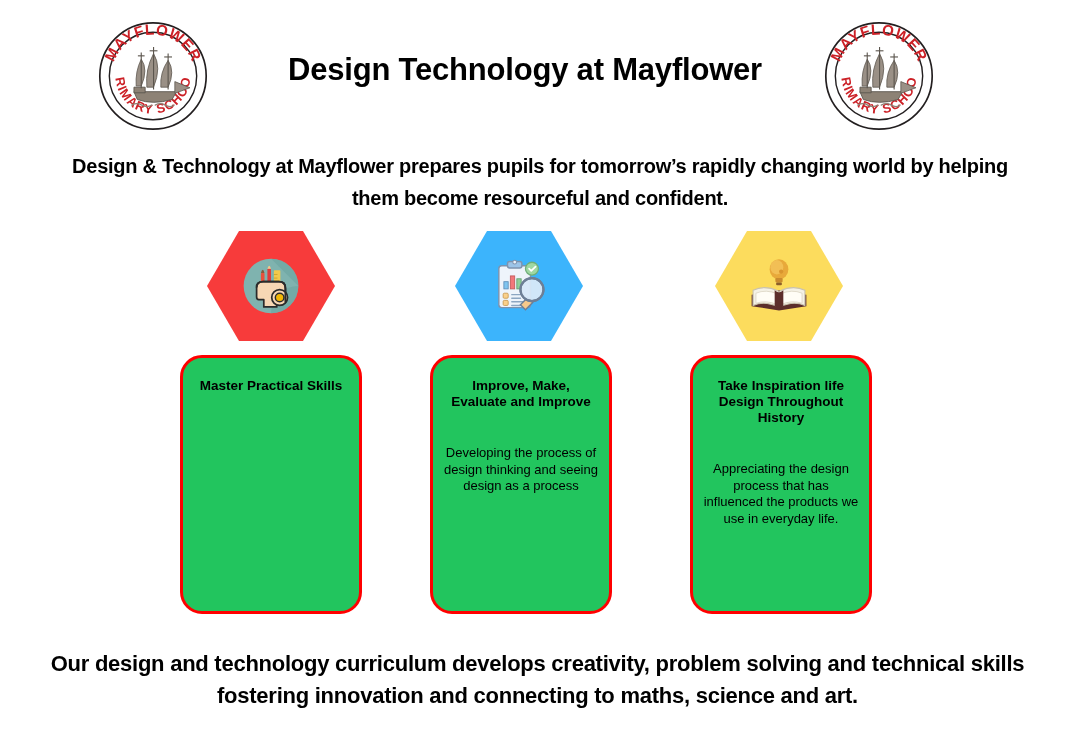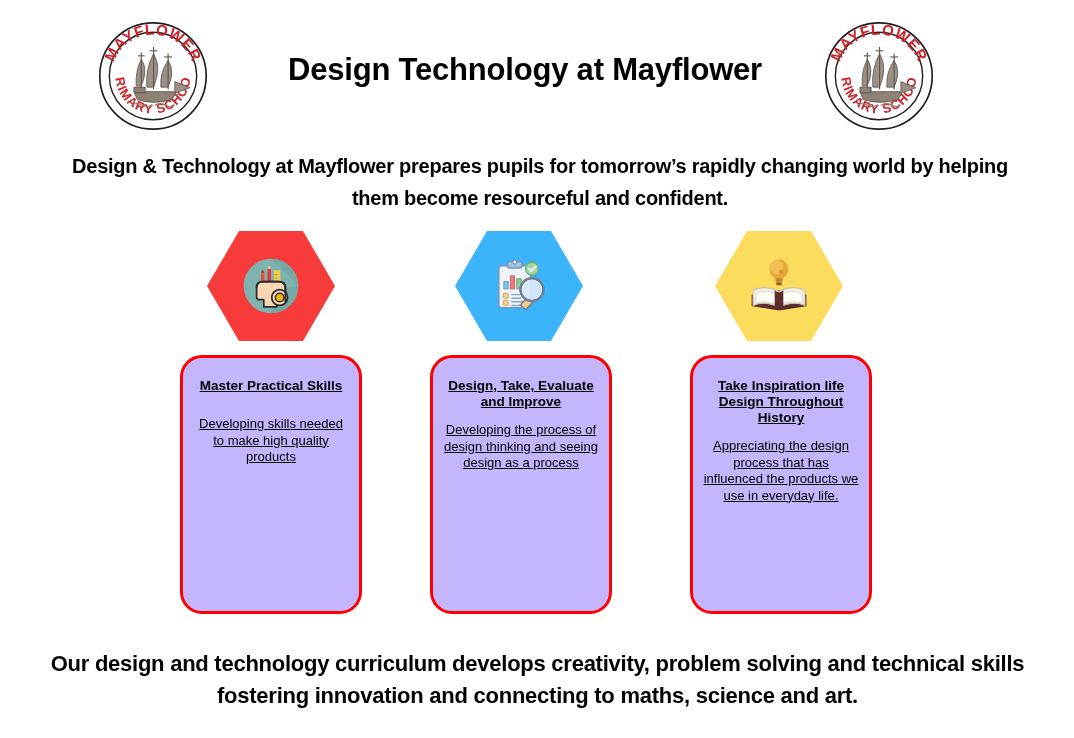--- a/index.html
+++ b/index.html
@@ -77,24 +77,23 @@
 
   
   .card {
     position: absolute;
     top: 355px;
     width: 182px;
     height: 259px;
     border: 3px solid #FF0000;
     border-radius: 22px;
     box-sizing: border-box;
-    background: #c4b5fd;
+    background: #22c55e;
     padding: 20px 10px 0 10px;
     text-align: center;
-    text-decoration: underline;
   }
   #card-1 { left: 180px; }
   #card-2 { left: 430px; }
   #card-3 { left: 690px; }
 
   .card-title {
     font-size: 13.5px;
     font-weight: bold;
     line-height: 16px;
     margin: 0;
@@ -102,21 +101,21 @@
   .card-body {
     font-size: 13px;
     line-height: 16.5px;
     margin: 22px 0 0 0;
     font-weight: normal;
   }
   
   #card-1 .card-title, #card-1 .card-body { font-family: "Liberation Sans", sans-serif; }
   #card-2 .card-title, #card-2 .card-body,
   #card-3 .card-title, #card-3 .card-body { font-family: "Liberation Sans", sans-serif; }
-  #card-2 .card-body, #card-3 .card-body { margin-top: 12px; }
+  #card-2 .card-body, #card-3 .card-body { margin-top: 35px; }
 
   
   #footer-text {
     position: absolute;
     left: 45px;
     top: 648px;
     width: 985px;
     text-align: center;
     font-size: 22px;
     font-weight: bold;
@@ -276,25 +275,24 @@
     <path d="M14 56 Q30 48 49 57 L49 79 Q30 70 14 77 Z" fill="#F4F1E6" stroke="#C9C2AE" stroke-width="1.5"></path>
     <path d="M86 56 Q70 48 51 57 L51 79 Q70 70 86 77 Z" fill="#F4F1E6" stroke="#C9C2AE" stroke-width="1.5"></path>
     <path d="M18 60 Q32 54 48 61 L48 76 Q32 69 18 74 Z" fill="#FFFDF6" stroke="#D7D0BD" stroke-width="1"></path>
     <path d="M82 60 Q68 54 52 61 L52 76 Q68 69 82 74 Z" fill="#FFFDF6" stroke="#D7D0BD" stroke-width="1"></path>
     <path d="M44 56 Q50 62 56 56 L56 78 Q50 84 44 78 Z" fill="#5C2E2B"></path>
   </svg>
 </div>
 
 <div class="card" id="card-1">
   <div class="card-title">Master Practical Skills</div>
-  <div class="card-body">Developing skills needed to make high quality products</div>
 </div>
 
 <div class="card" id="card-2">
-  <div class="card-title">Design, Take, Evaluate and Improve</div>
+  <div class="card-title">Improve, Make, Evaluate and Improve</div>
   <div class="card-body">Developing the process of design thinking and seeing design as a process</div>
 </div>
 
 <div class="card" id="card-3">
   <div class="card-title">Take Inspiration life Design Throughout History</div>
   <div class="card-body">Appreciating the design process that has influenced the products we use in everyday life.</div>
 </div>
 
 <div id="footer-text">Our design and technology curriculum develops creativity, problem solving and technical skills fostering innovation and connecting to maths, science and art.</div>
 

